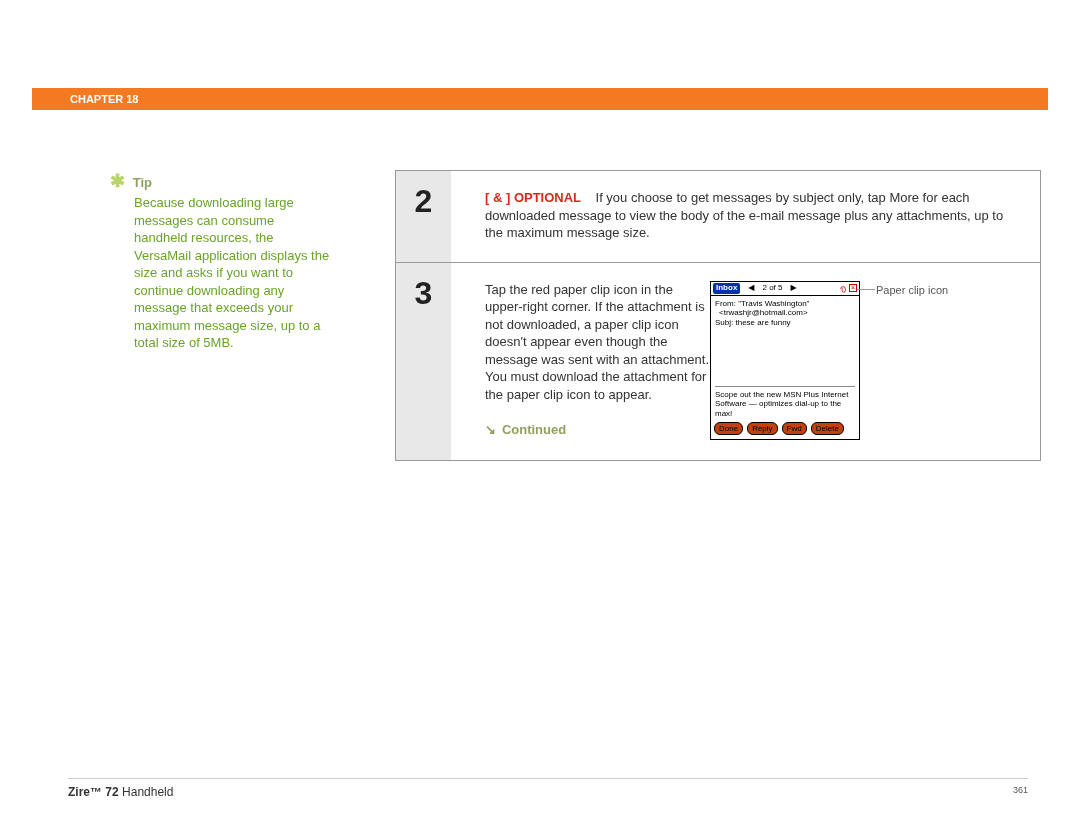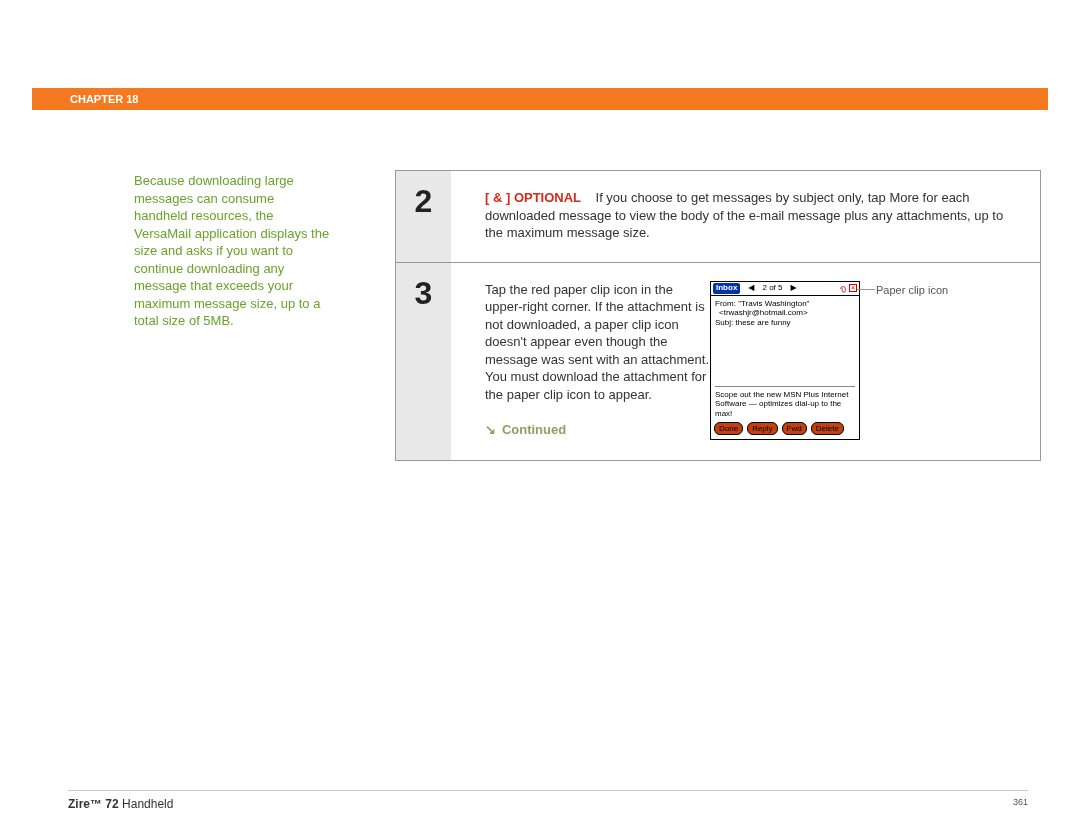--- a/index.html
+++ b/index.html
@@ -199,32 +199,35 @@
     position: absolute;
     left: 68px;
     right: 52px;
     top: 778px;
     border-top: 1px solid #ccc;
     padding-top: 6px;
     font-size: 12px;
     color: #333;
     display: flex;
     justify-content: space-between;
-    margin-top: 12px;
   }
   .footer .pg { font-size: 9px; color: #555; }
 </style>
 </head>
 <body>
 
 <div class="orange-bar">
   <div class="chapter">CHAPTER 18</div>
 </div>
 
 <div class="sidebar">
+  <div>
+    <span class="asterisk">✱</span>
+    <span class="tip-label">Tip</span>
+  </div>
   <div class="tip-body">Because downloading large messages can consume handheld resources, the VersaMail application displays the size and asks if you want to continue downloading any message that exceeds your maximum message size, up to a total size of 5MB.</div>
 </div>
 
 <div class="main-box">
 
   <div class="step-row">
     <div class="step-num-col">2</div>
     <div class="step-body">
       <span class="optional-tag">[ &amp; ]  OPTIONAL</span>
       <span>&nbsp;&nbsp;&nbsp;</span><span>If you choose to get messages by subject only, tap More for each downloaded message to view the body of the e-mail message plus any attachments, up to the maximum message size.</span>

